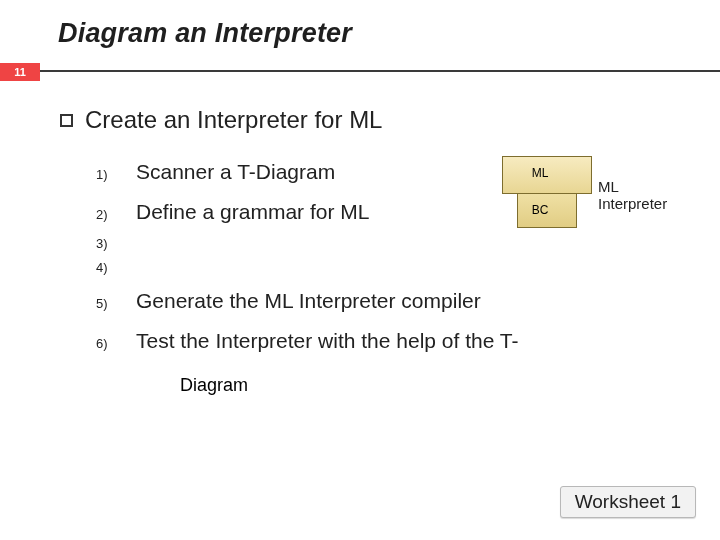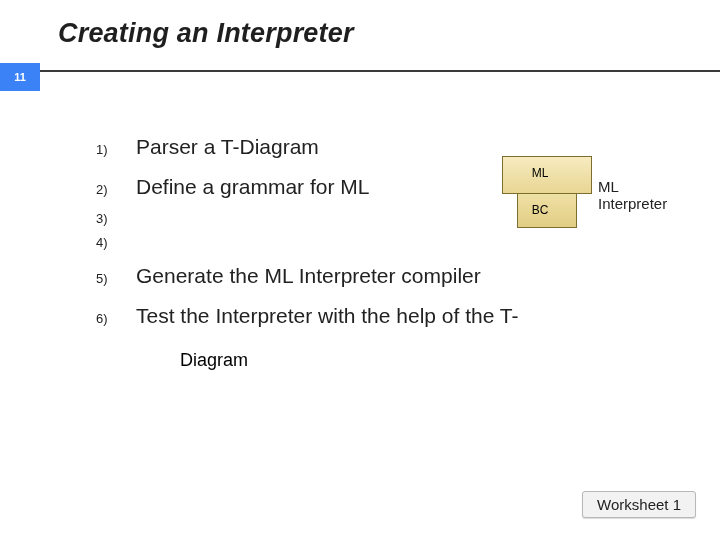--- a/index.html
+++ b/index.html
@@ -9,26 +9,26 @@
   .title {
     font-style: italic;
     font-weight: bold;
     font-size: 27px;
     color: #1f1f1f;
     padding: 18px 0 0 58px;
     letter-spacing: 0.2px;
   }
   .hr-row { margin-top: 14px; display: flex; width: 100%; }
   .page-badge {
-    background: #3b82f6;
+    background: #ef4444;
     color: #fff;
     font-size: 11px;
     font-weight: bold;
     width: 40px;
-    height: 28px;
+    height: 18px;
     display: flex;
     align-items: center;
     justify-content: center;
   }
   .hr-line { flex: 1; height: 18px; border-top: 2px solid #3a3a3a; margin-top: 7px; }
 
   .content { padding: 18px 30px 0 60px; }
   .bullet-row { display: flex; align-items: center; gap: 12px; }
   .square-bullet {
     width: 13px; height: 13px; border: 2px solid #333;
@@ -84,43 +84,47 @@
   }
 
   .ws-btn {
     position: absolute;
     right: 24px;
     bottom: 22px;
     background: #f2f2f2;
     border: 1px solid #b8b8b8;
     border-radius: 3px;
     padding: 4px 14px;
-    font-size: 15px;
+    font-size: 19px;
     color: #222;
     box-shadow: 0 1px 1px rgba(0,0,0,0.15);
   }
 </style>
 </head>
 <body>
 
 <div class="slide">
 
-  <div class="title">Creating an Interpreter</div>
+  <div class="title">Diagram an Interpreter</div>
 
   <div class="hr-row">
     <div class="page-badge">11</div>
     <div class="hr-line"></div>
   </div>
 
   <div class="content">
+    <div class="bullet-row">
+      <div class="square-bullet"></div>
+      <div class="lead-text">Create an Interpreter for ML</div>
+    </div>
 
     <div class="num-list">
       <div class="num-item">
         <span class="num">1)</span>
-        <span class="txt">Parser a T-Diagram</span>
+        <span class="txt">Scanner a T-Diagram</span>
       </div>
       <div class="num-item">
         <span class="num">2)</span>
         <span class="txt">Define a grammar for ML</span>
       </div>
       <div class="num-item">
         <span class="num">3)</span>
       </div>
       <div class="num-item">
         <span class="num">4)</span>

